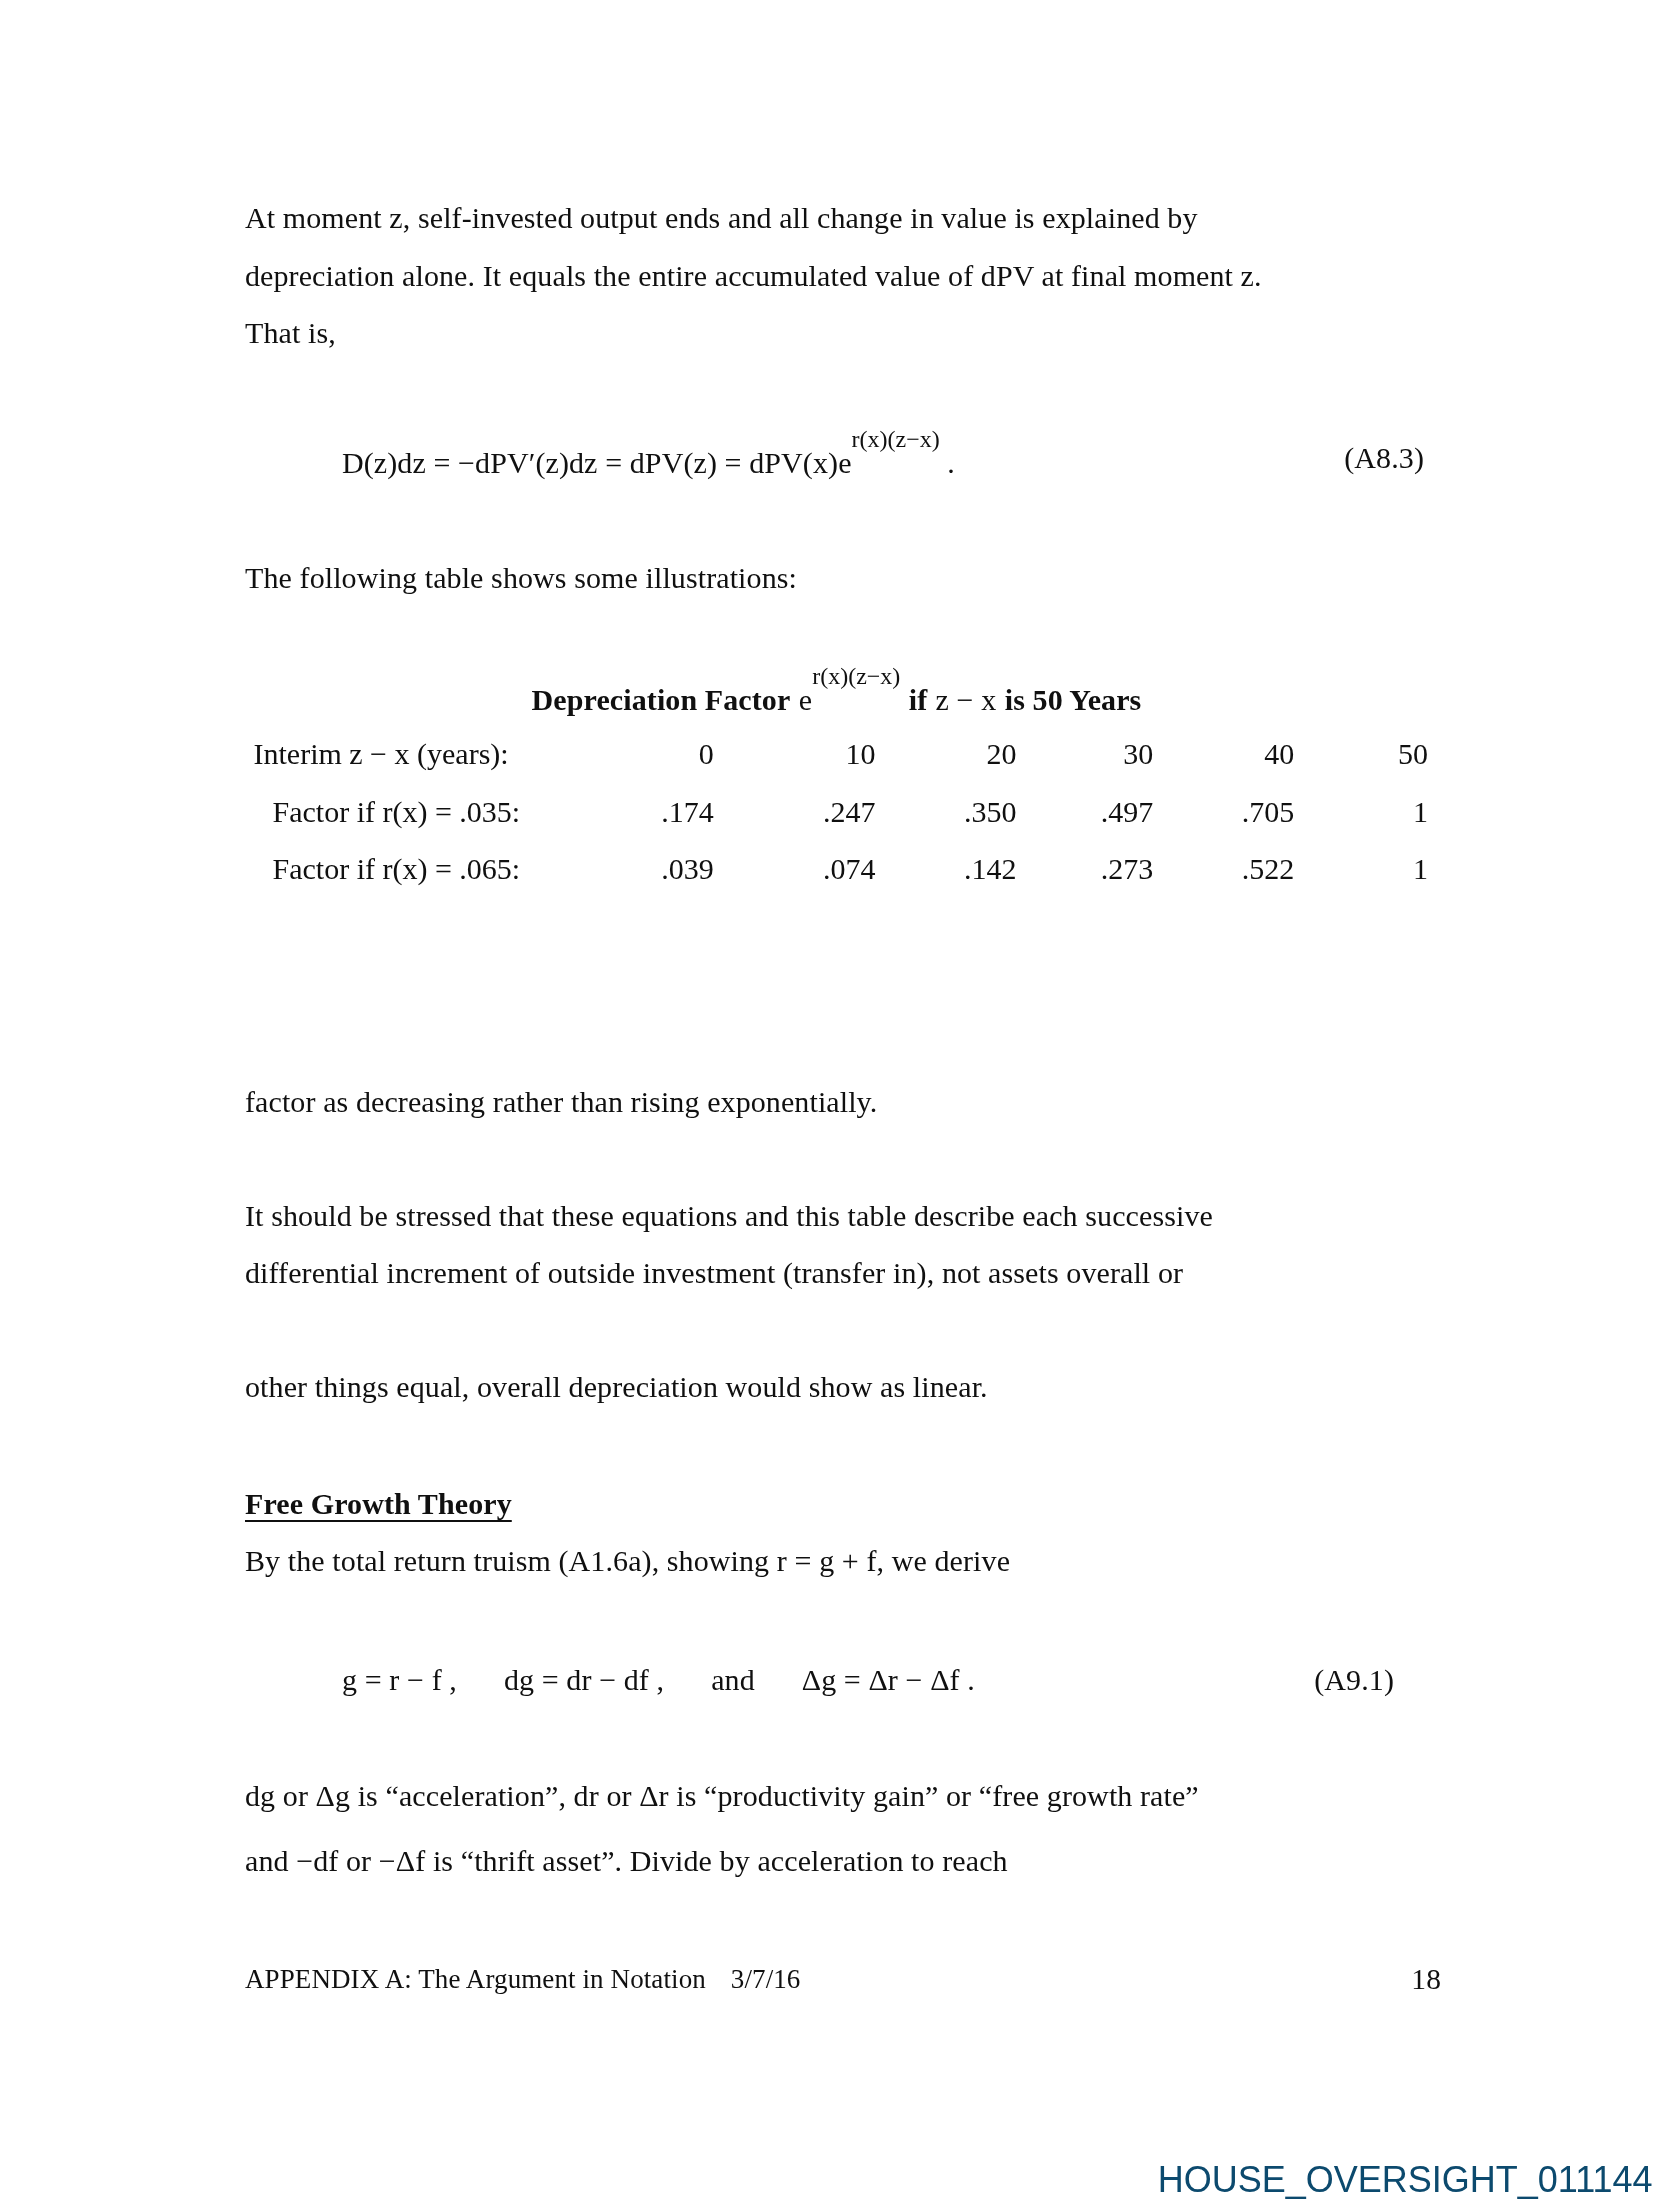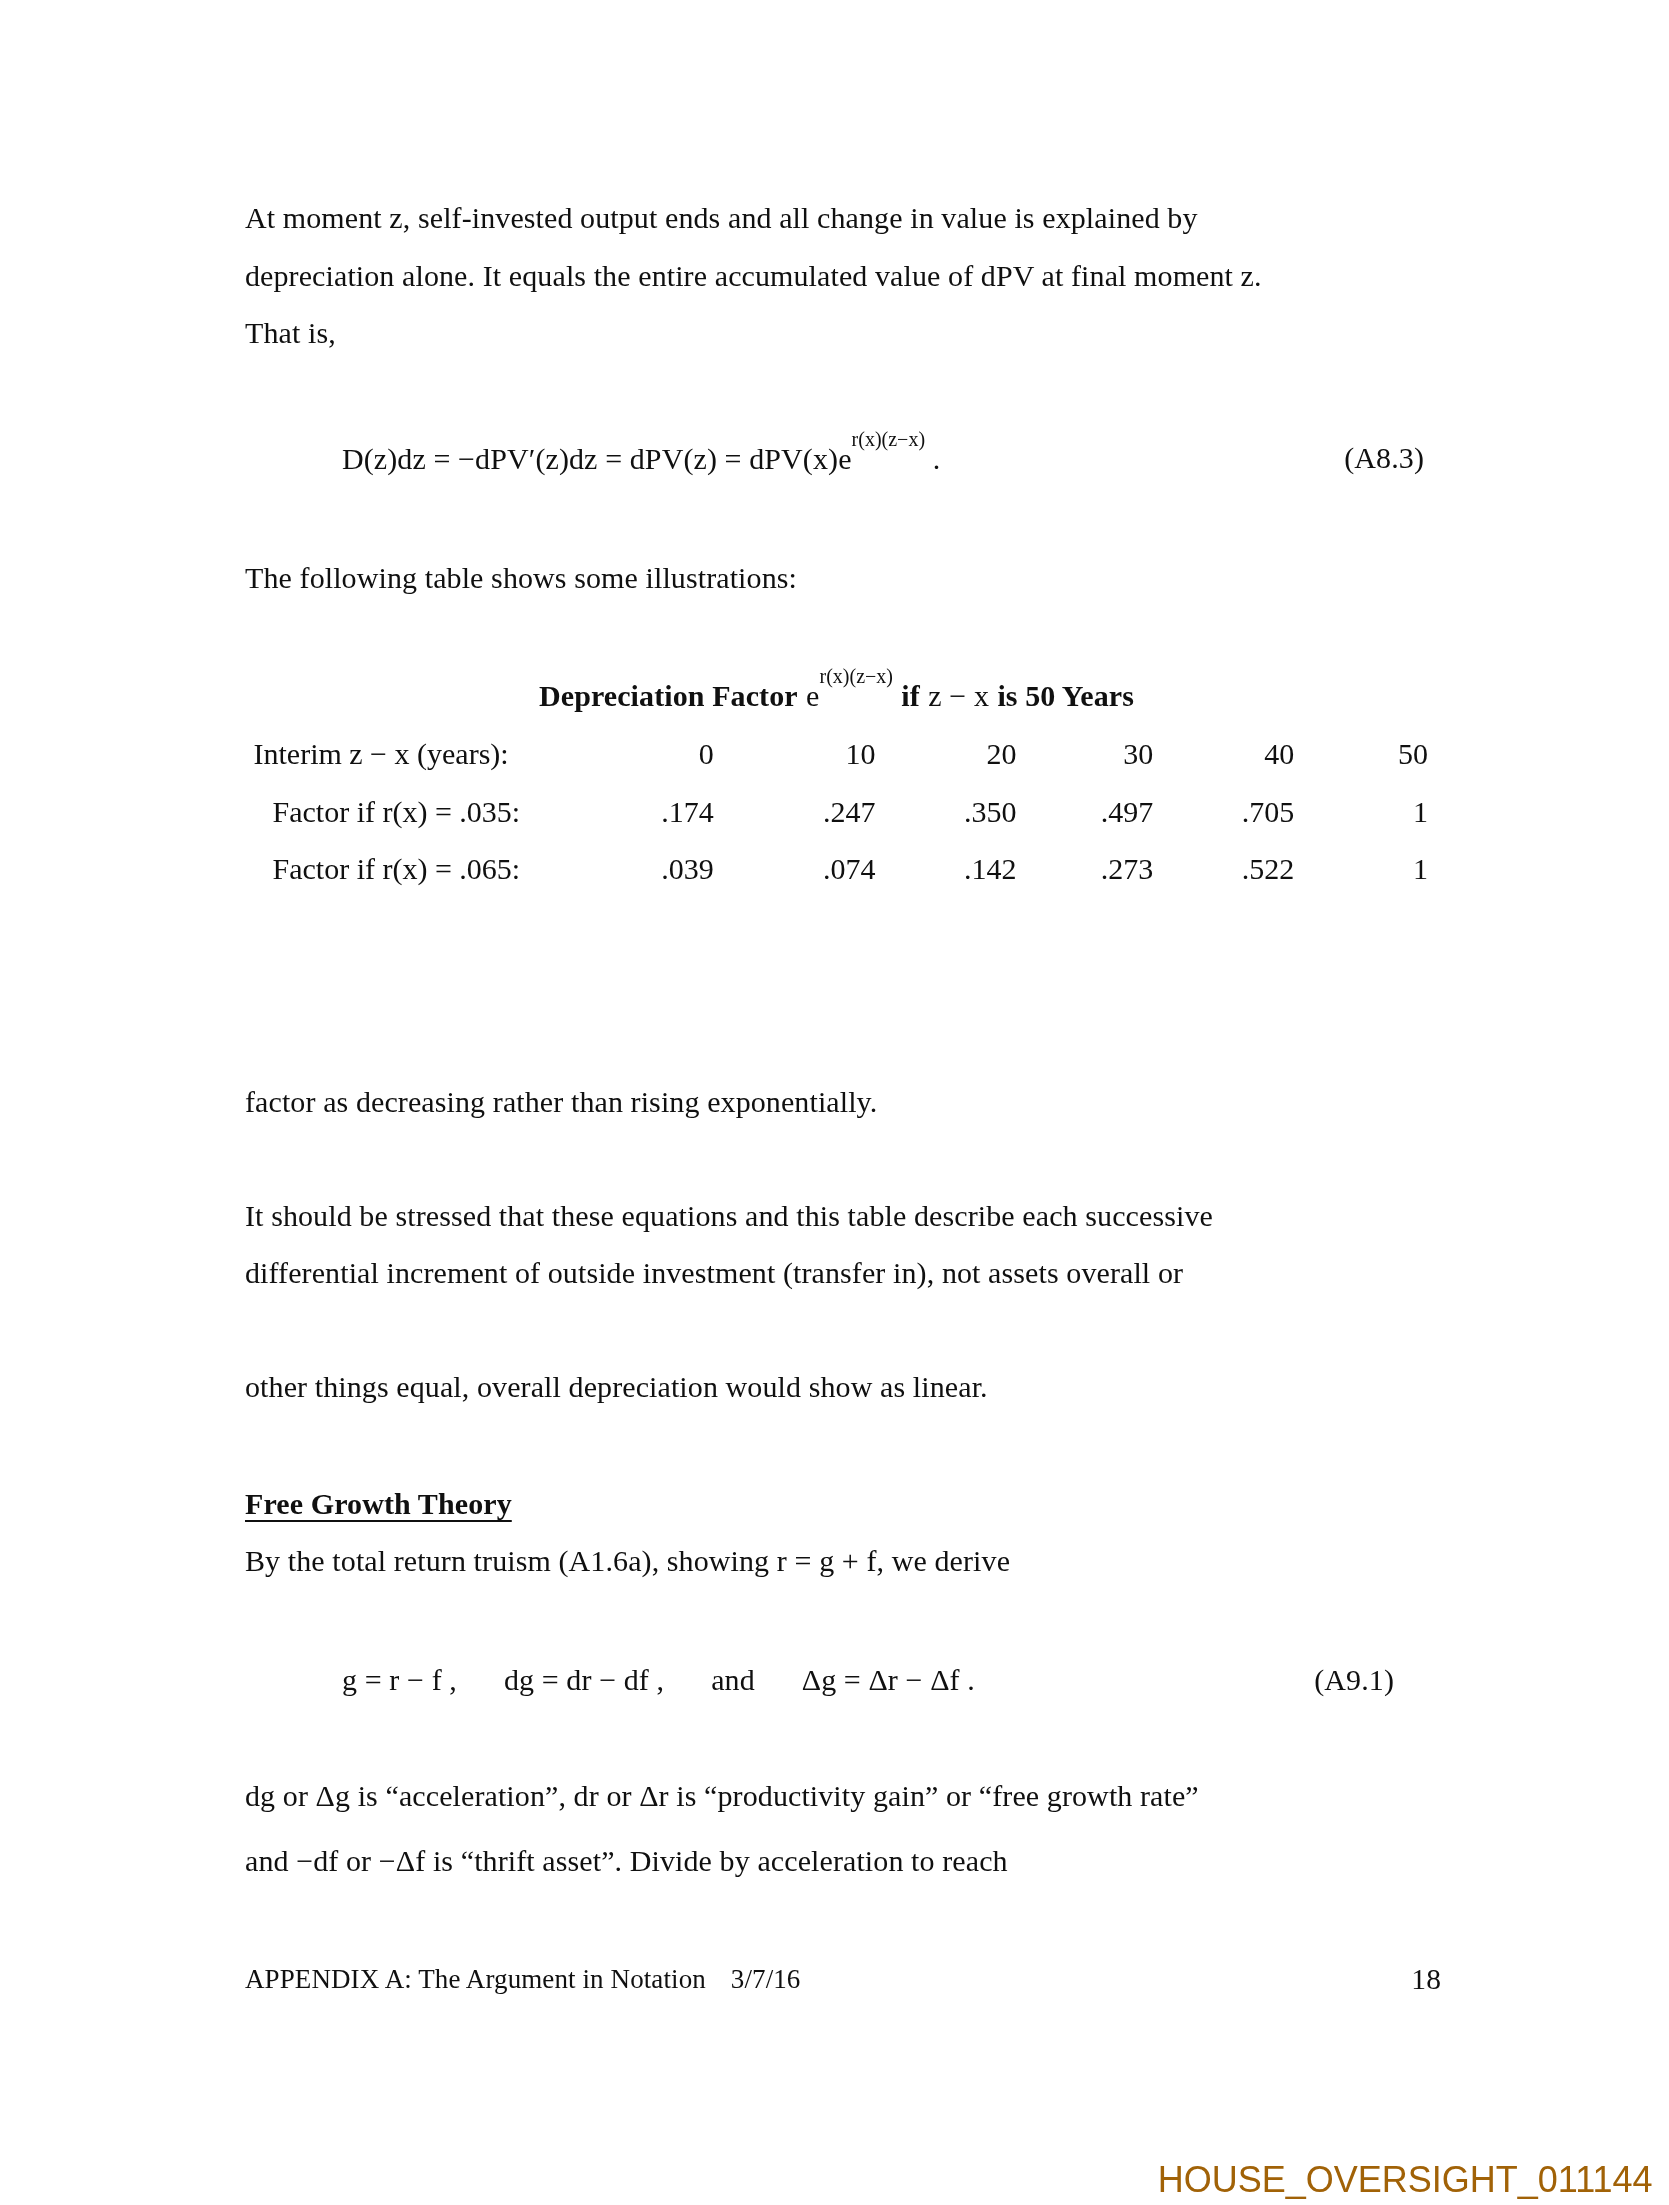--- a/index.html
+++ b/index.html
@@ -14,21 +14,21 @@
   .ln {
     position:absolute;
     left:245px;
     font-size:30px;
     line-height:1.25;
     white-space:nowrap;
     letter-spacing:0.1px;
   }
   .eqline { left:342px; }
   sup.msup {
-    font-size:20px;
+    font-size:24px;
     position:relative;
     top:-0.62em;
     letter-spacing:0;
   }
   .ttl {
     left:245px; width:1183px;
     text-align:center;
     font-weight:bold;
   }
   .ttl .seg { margin:0 0.14em; }
@@ -53,21 +53,21 @@
   .eqpart { margin-right:47px; }
   .eqpart:last-child { margin-right:0; }
   .fdate { margin-left:25px; }
   .footerline { font-size:27px; }
   .pagenum { font-size:29.5px; }
   .bates {
     position:absolute;
     top:2159px; right:16.4px;
     font-family:"Liberation Sans", "DejaVu Sans", sans-serif;
     font-size:36px;
-    color:#a16207;
+    color:#0c4a6e;
     white-space:nowrap;
   }
 </style>
 </head>
 <body>
 
 <div class="page">
 
   <div class="ln" style="top:199px">At moment z, self-invested output ends and all change in value is explained by</div>
   <div class="ln" style="top:257px">depreciation alone. It equals the entire accumulated value of dPV at final moment  z.</div>

